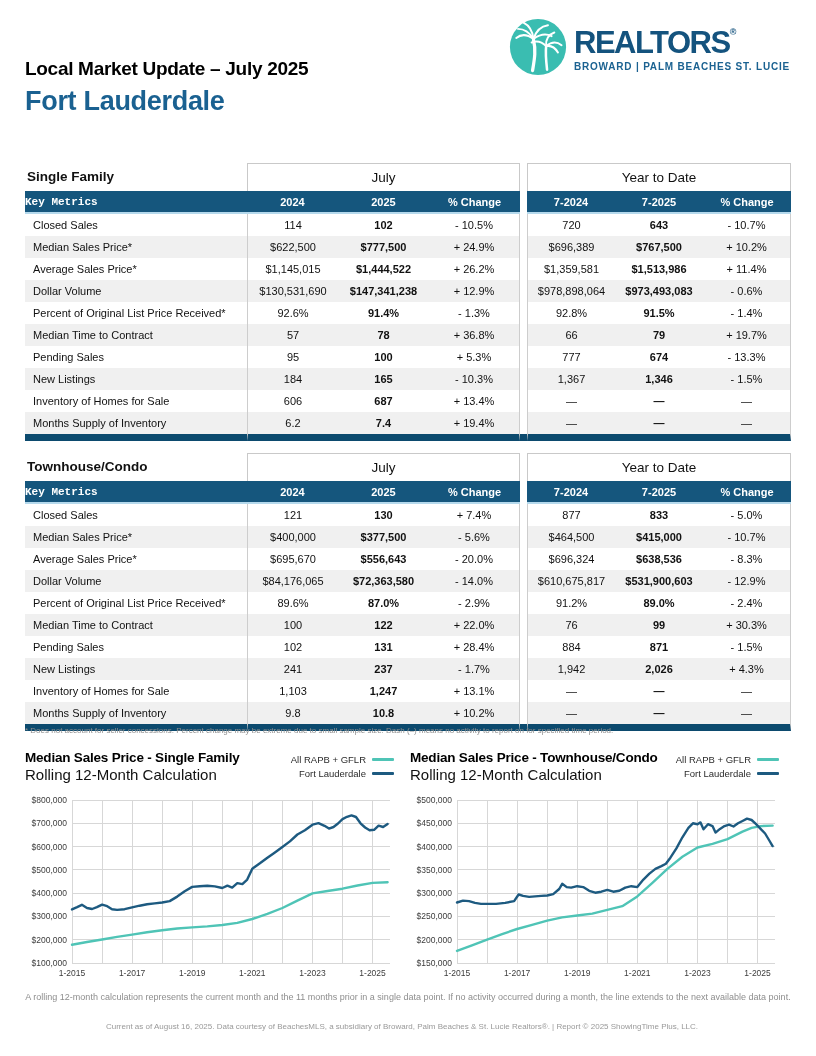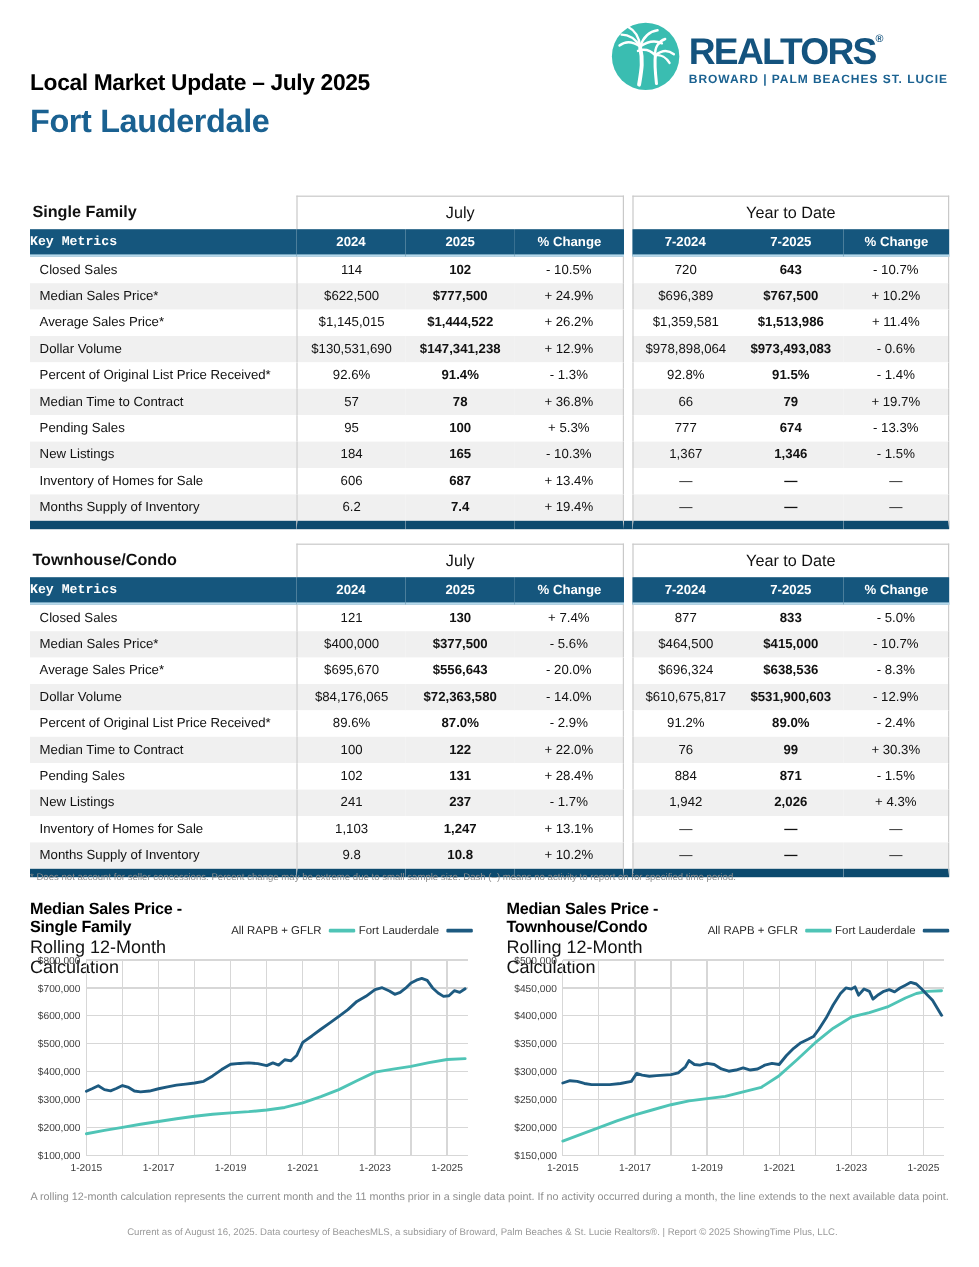--- a/index.html
+++ b/index.html
@@ -37,26 +37,26 @@
   .alt{background:#f0f0f0;}
   .gapc{background:#fff !important;}
   .bold{font-weight:700;}
   .bl{border-left:1px solid #cdcdcd;}
   .br{border-right:1px solid #cdcdcd;}
   .lastrow{border-bottom:7px solid #0c4a6e;}
 
   .footnote{position:absolute;left:25px;top:726px;font-size:8px;color:#8f8f8f;}
 
   
-  .charts{position:absolute;left:25px;top:750px;width:766px;display:flex;gap:28px;}
+  .charts{position:absolute;left:25px;top:750px;width:766px;display:flex;gap:16px;}
   .chart{width:369px;}
   .chart-head{display:flex;justify-content:space-between;align-items:flex-start;height:44px;}
   .ch-title{font-size:13.5px;font-weight:700;margin:0;letter-spacing:-0.2px;color:#000;}
   .ch-sub{font-size:15px;margin-top:1px;color:#111;}
-  .legend{display:flex;flex-direction:row;align-items:flex-end;gap:3px;margin-top:20px;font-size:9.5px;color:#2b2b2b;}
+  .legend{display:flex;flex-direction:column;align-items:flex-end;gap:3px;margin-top:4px;font-size:9.5px;color:#2b2b2b;}
   .leg-row{display:flex;align-items:center;gap:6px;white-space:nowrap;}
   .leg-swatch{width:22px;height:3px;border-radius:1px;}
 
   .rolling-note{position:absolute;left:0;top:992px;width:816px;text-align:center;font-size:9px;color:#8e8e8e;}
   .page-footer{position:absolute;left:0;top:1022px;width:804px;text-align:center;font-size:8px;color:#999;}
 </style>
 </head>
 <body>
 
 <div class="page">

